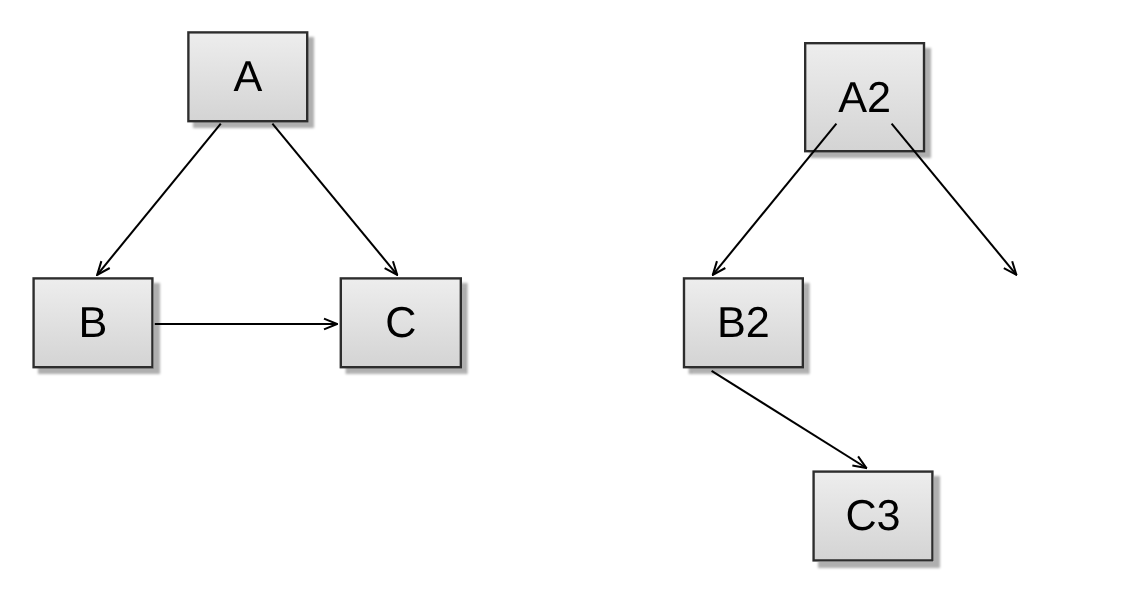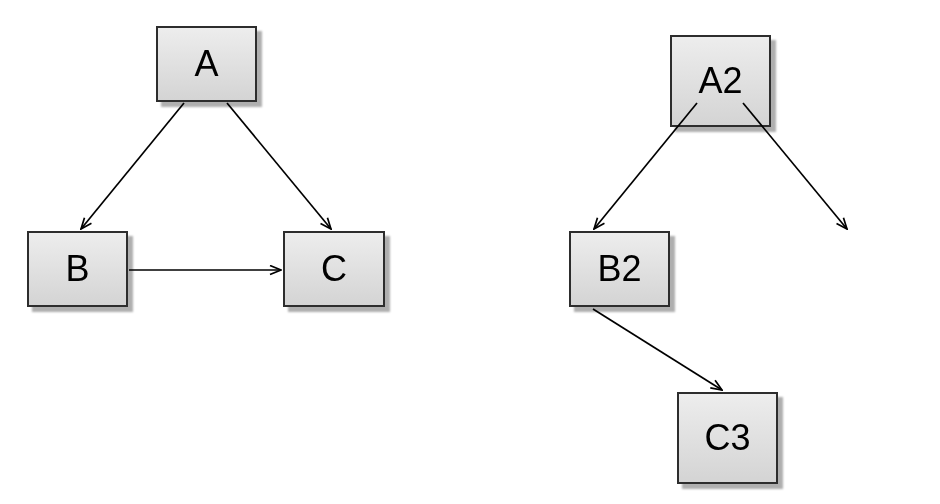--- a/index.html
+++ b/index.html
@@ -56,21 +56,21 @@
       </div>
       <div class="node" style="left: 283px; top: 231px; width: 102px; height: 76px;">
         <span class="node-label">C</span>
       </div>
       <div class="node" style="left: 670px; top: 35px; width: 101px; height: 92px;">
         <span class="node-label">A2</span>
       </div>
       <div class="node" style="left: 543px; top: 231px; width: 101px; height: 76px; margin-left: 26px;">
         <span class="node-label">B2</span>
       </div>
-      <div class="node" style="left: 677px; top: 392px; width: 101px; height: 92px; text-align: center;">
+      <div class="node" style="left: 677px; top: 392px; width: 101px; height: 76px; text-align: center;">
         <span class="node-label">C3</span>
       </div>
     </div>
   <svg id="edges-layer" width="940" height="504" viewBox="0 0 940 504" xmlns="http://www.w3.org/2000/svg">
     <defs>
       <marker id="arrowhead" viewBox="0 0 13 11" refX="12" refY="5.5" markerWidth="13" markerHeight="11" markerUnits="userSpaceOnUse" orient="auto">
         <path d="M1,1 L12,5.5 L1,10" fill="none" stroke="#000000" stroke-width="1.7"></path>
       </marker>
     </defs>
   <line x1="184" y1="103" x2="81" y2="229" stroke="#000000" stroke-width="1.7" marker-end="url(#arrowhead)"></line>

